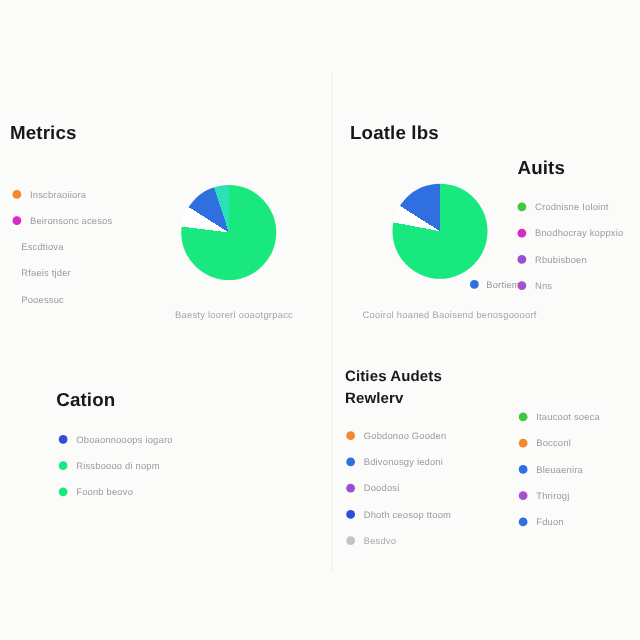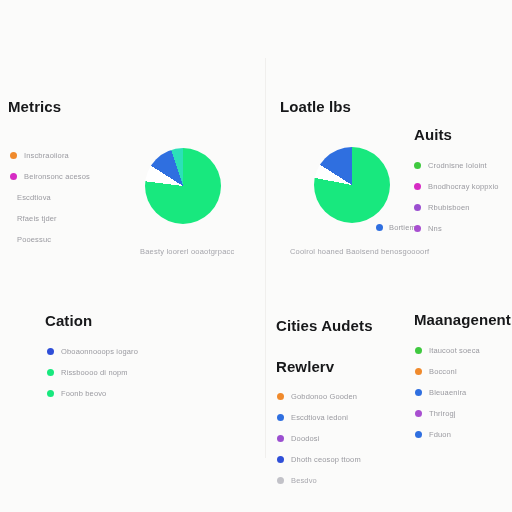--- a/index.html
+++ b/index.html
@@ -23,21 +23,21 @@
   
   .panel{position:absolute;}
 
   .heading{
     font-weight:700;
     color:#17181a;
     letter-spacing:0.1px;
     white-space:nowrap;
   }
   .h-lg{font-size:15px;}
-  .h-md{font-size:15px;line-height:17px;margin-top:24px;}
+  .h-md{font-size:12px;line-height:17px;}
 
   .legend{margin:0;padding:0;list-style:none;}
   .legend li{
     display:flex;align-items:center;
     gap:7px;
     height:21px;
     white-space:nowrap;
   }
   .dot{
     width:7px;height:7px;border-radius:50%;
@@ -187,39 +187,38 @@
   <div class="panel" id="review-panel">
     <div class="heading h-md">Cities Audets</div>
     <div class="heading h-md">Rewlerv</div>
     <ul class="legend" id="review-legend">
       <li>
         <span class="dot" style="background: rgb(240, 138, 44);"></span>
         <span class="lbl">Gobdonoo Gooden</span>
       </li>
       <li>
         <span class="dot" style="background: rgb(47, 111, 224);"></span>
-        <span class="lbl">Escdtiova iedoni</span>
+        <span class="lbl">Bdivonosgy iedoni</span>
       </li>
       <li>
         <span class="dot" style="background: rgb(155, 79, 208);"></span>
         <span class="lbl">Doodosi</span>
       </li>
       <li>
         <span class="dot" style="background: rgb(47, 79, 216);"></span>
         <span class="lbl">Dhoth ceosop ttoom</span>
       </li>
       <li>
         <span class="dot" style="background: rgb(194, 194, 200);"></span>
         <span class="lbl dim">Besdvo</span>
       </li>
     </ul>
   </div>
 
   <div class="panel" id="management-panel">
-    <div class="heading h-lg">Maanagenent</div>
     <ul class="legend" id="management-legend">
       <li>
         <span class="dot" style="background: rgb(63, 201, 63);"></span>
         <span class="lbl">Itaucoot soeca</span>
       </li>
       <li>
         <span class="dot" style="background: rgb(240, 138, 44);"></span>
         <span class="lbl">Bocconl</span>
       </li>
       <li>

